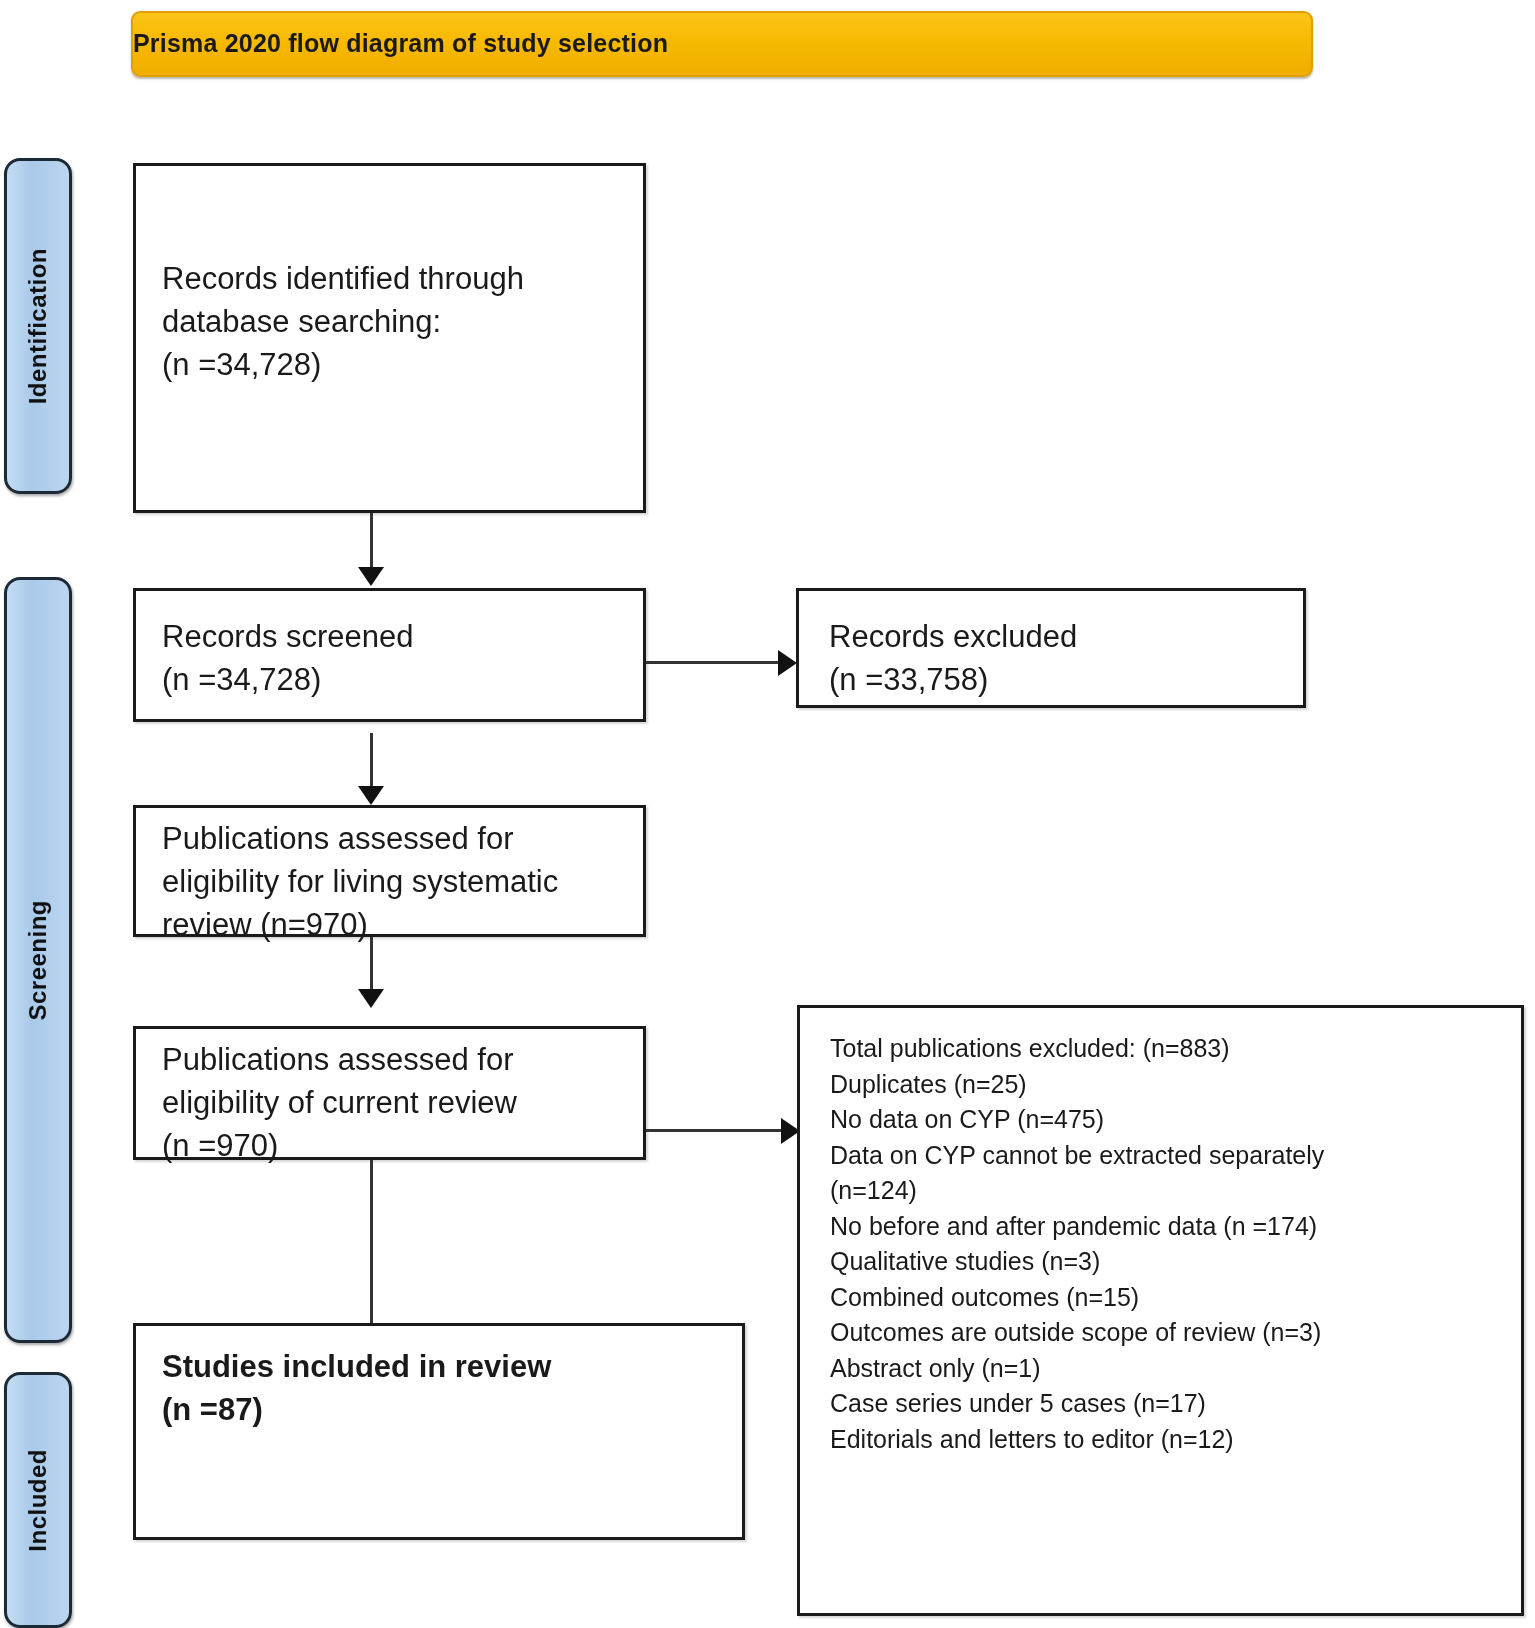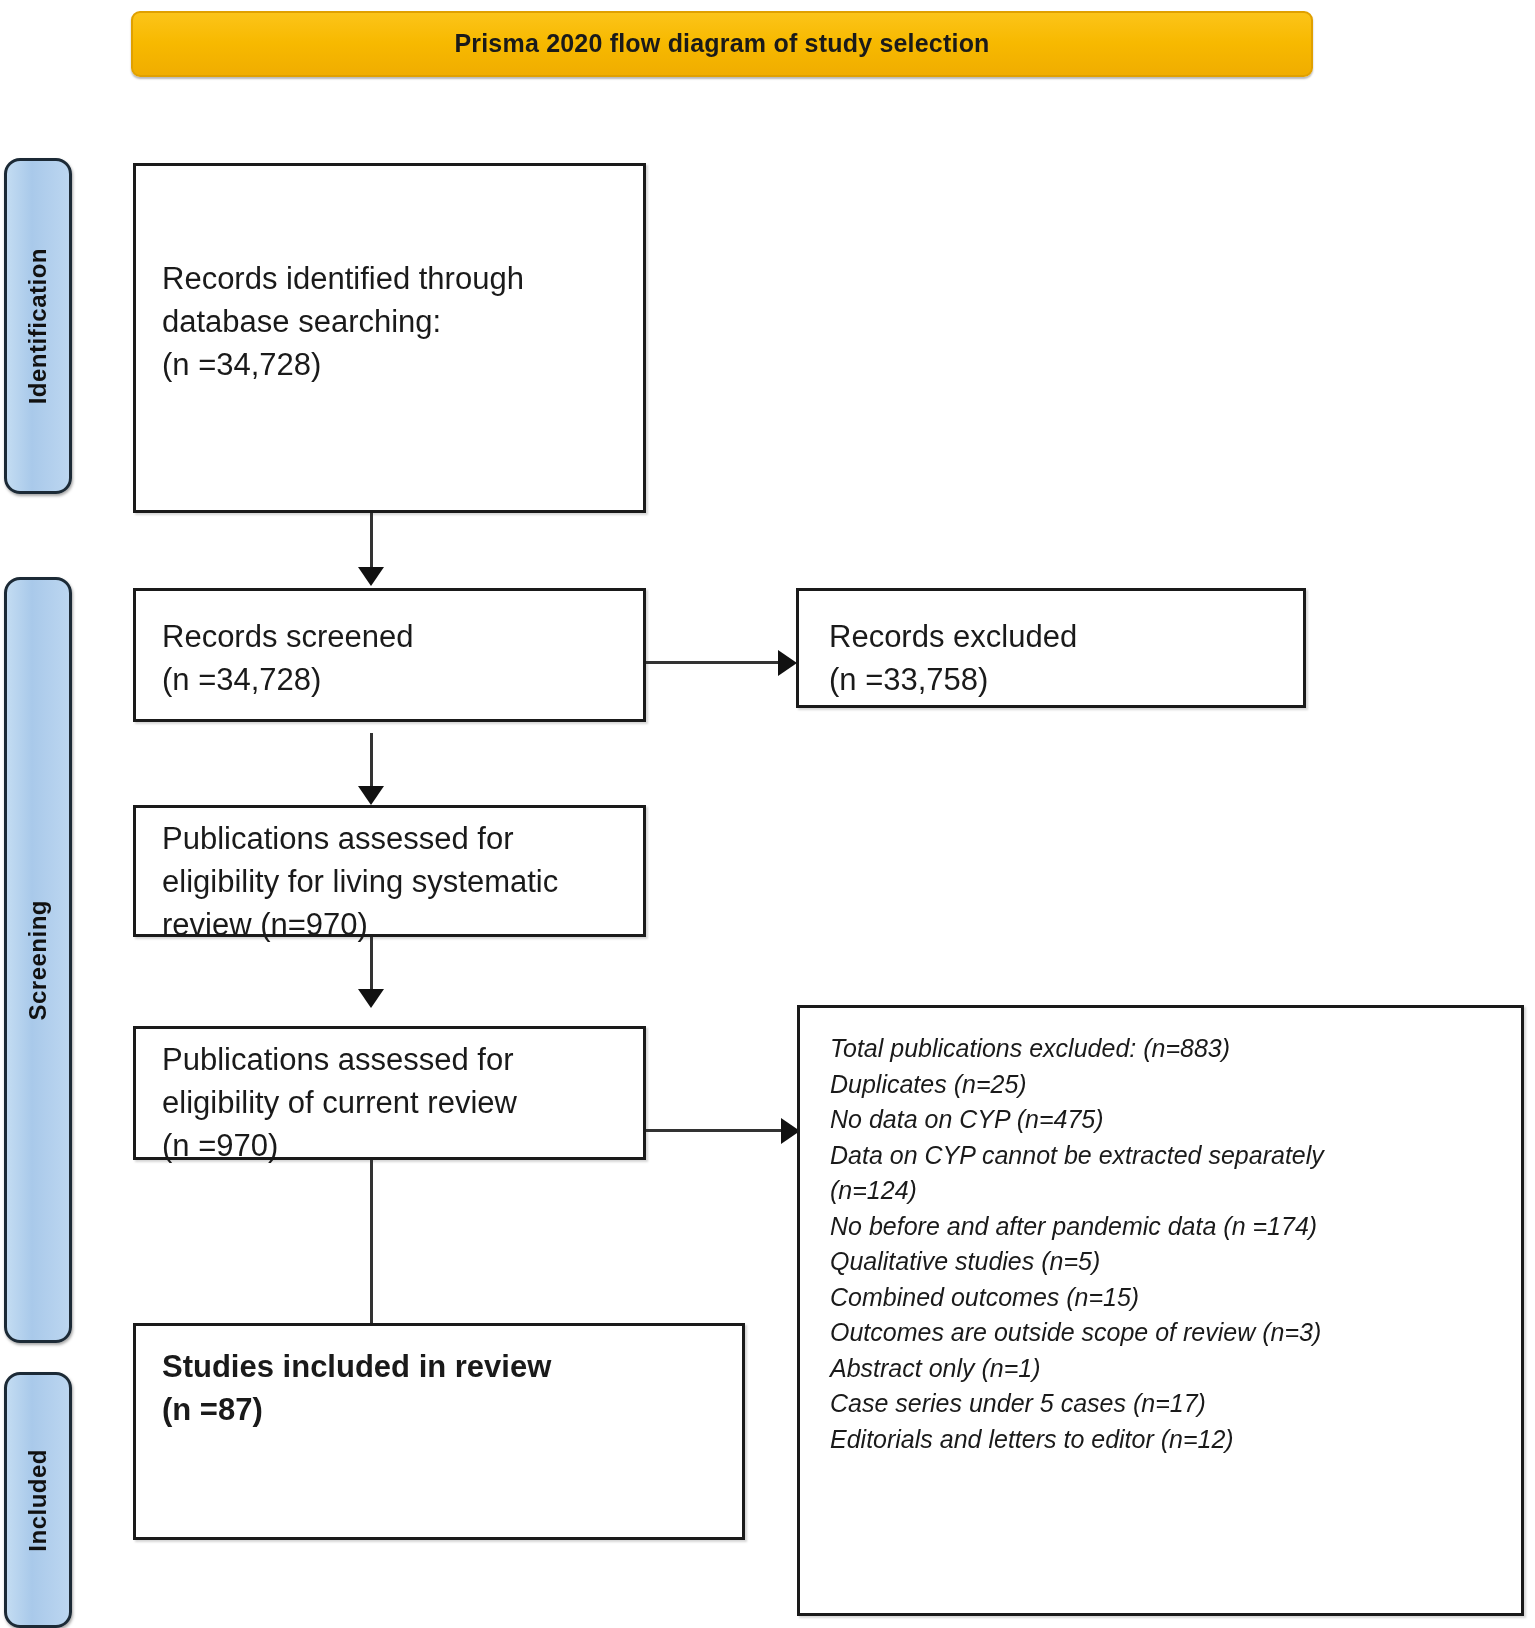--- a/index.html
+++ b/index.html
@@ -25,21 +25,20 @@
     left: 131px;
     top: 11px;
     width: 1178px;
     height: 62px;
     background: linear-gradient(180deg, #fcc419 0%, #f7b900 48%, #f0ad00 100%);
     border: 2px solid #e0a000;
     border-radius: 9px;
     box-shadow: 0 2px 2px rgba(0,0,0,0.28);
     display: flex;
     align-items: center;
-    justify-content: center;
   }
   .title-banner .title-text {
     font-size: 25px;
     font-weight: bold;
     color: #1a1a1a;
     letter-spacing: 0.2px;
     text-align: center;
     line-height: 1.1;
   }
 
@@ -96,21 +95,21 @@
 
   #box-eligible-living { left: 133px; top: 805px;  width: 513px; height: 132px; }
   #box-eligible-living .box-text { left: 26px; top: 10px; }
 
   #box-eligible-current{ left: 133px; top: 1026px; width: 513px; height: 134px; }
   #box-eligible-current .box-text { left: 26px; top: 10px; }
 
   #box-included        { left: 133px; top: 1323px; width: 612px; height: 217px; font-weight: bold; }
   #box-included .box-text { left: 26px; top: 20px; }
 
-  #box-total-excluded  { left: 797px; top: 1005px; width: 727px; height: 611px; font-style: italic; }
+  #box-total-excluded  { left: 797px; top: 1005px; width: 727px; height: 611px; }
   .excl-list {
     position: absolute;
     left: 30px;
     top: 23px;
     right: 6px;
   }
   .excl-list .excl-line {
     font-size: 25px;
     color: #1a1a1a;
     line-height: 1.42;
@@ -206,21 +205,21 @@
   <div class="arrow-right" style="left:781px; top:1118px;"></div>
 
   <div class="flow-box" id="box-total-excluded">
     <div class="excl-list">
       <div class="excl-line">Total publications excluded: (n=883)</div>
       <div class="excl-line">Duplicates (n=25)</div>
       <div class="excl-line">No data on CYP (n=475)</div>
       <div class="excl-line">Data on CYP cannot be extracted separately
 (n=124)</div>
       <div class="excl-line">No before and after pandemic data (n =174)</div>
-      <div class="excl-line">Qualitative studies (n=5)</div>
+      <div class="excl-line">Qualitative studies (n=3)</div>
       <div class="excl-line">Combined outcomes (n=15)</div>
       <div class="excl-line">Outcomes are outside scope of review (n=3)</div>
       <div class="excl-line">Abstract only (n=1)</div>
       <div class="excl-line">Case series under 5 cases (n=17)</div>
       <div class="excl-line">Editorials and letters to editor (n=12)</div>
     </div>
   </div>
 
   <div class="v-line" style="left:370px; top:1160px; height:222px;"></div>
   <div class="arrow-down" style="left:358px; top:1380px;"></div>

